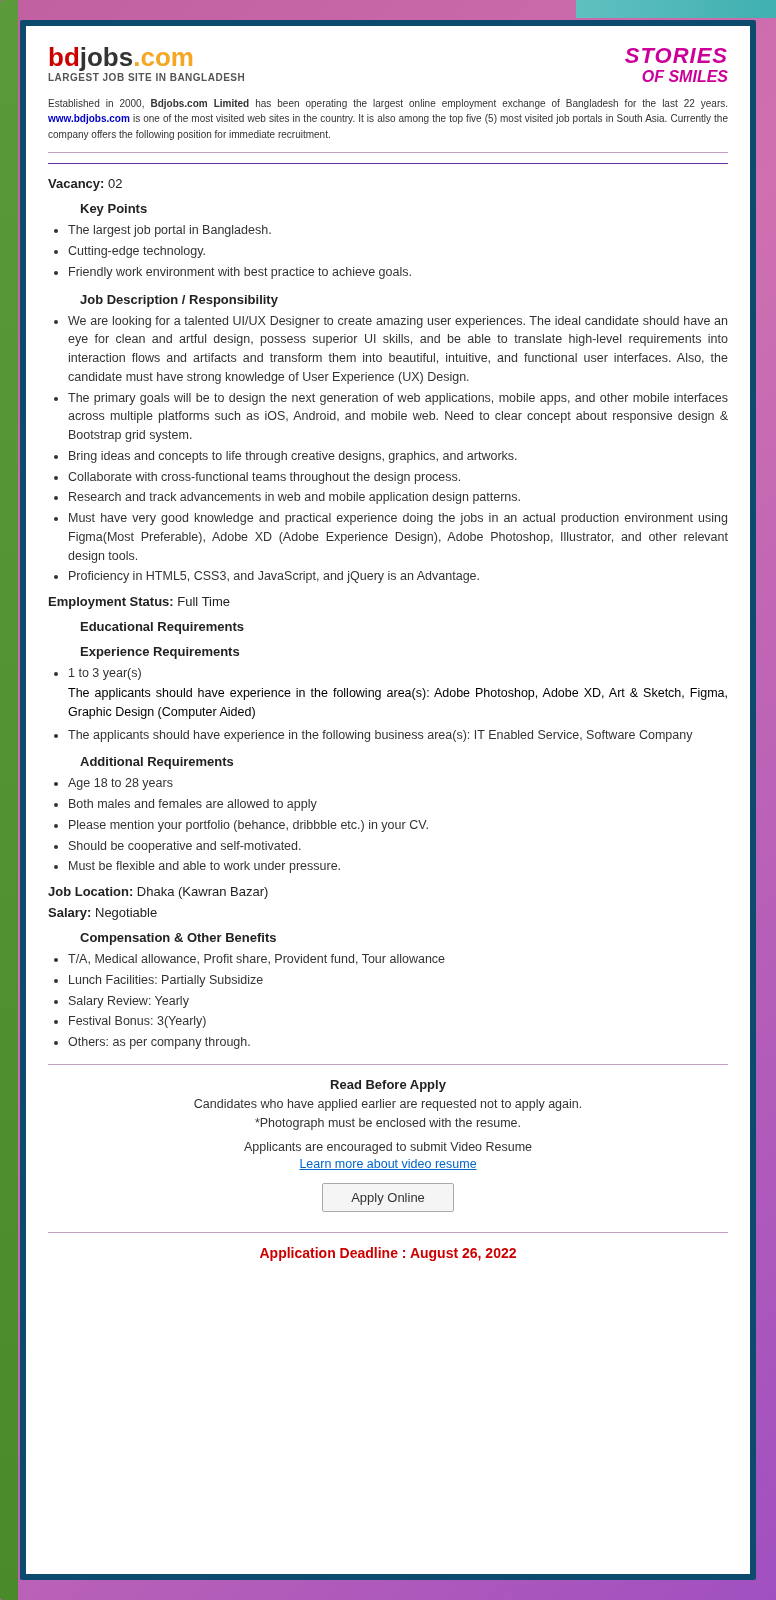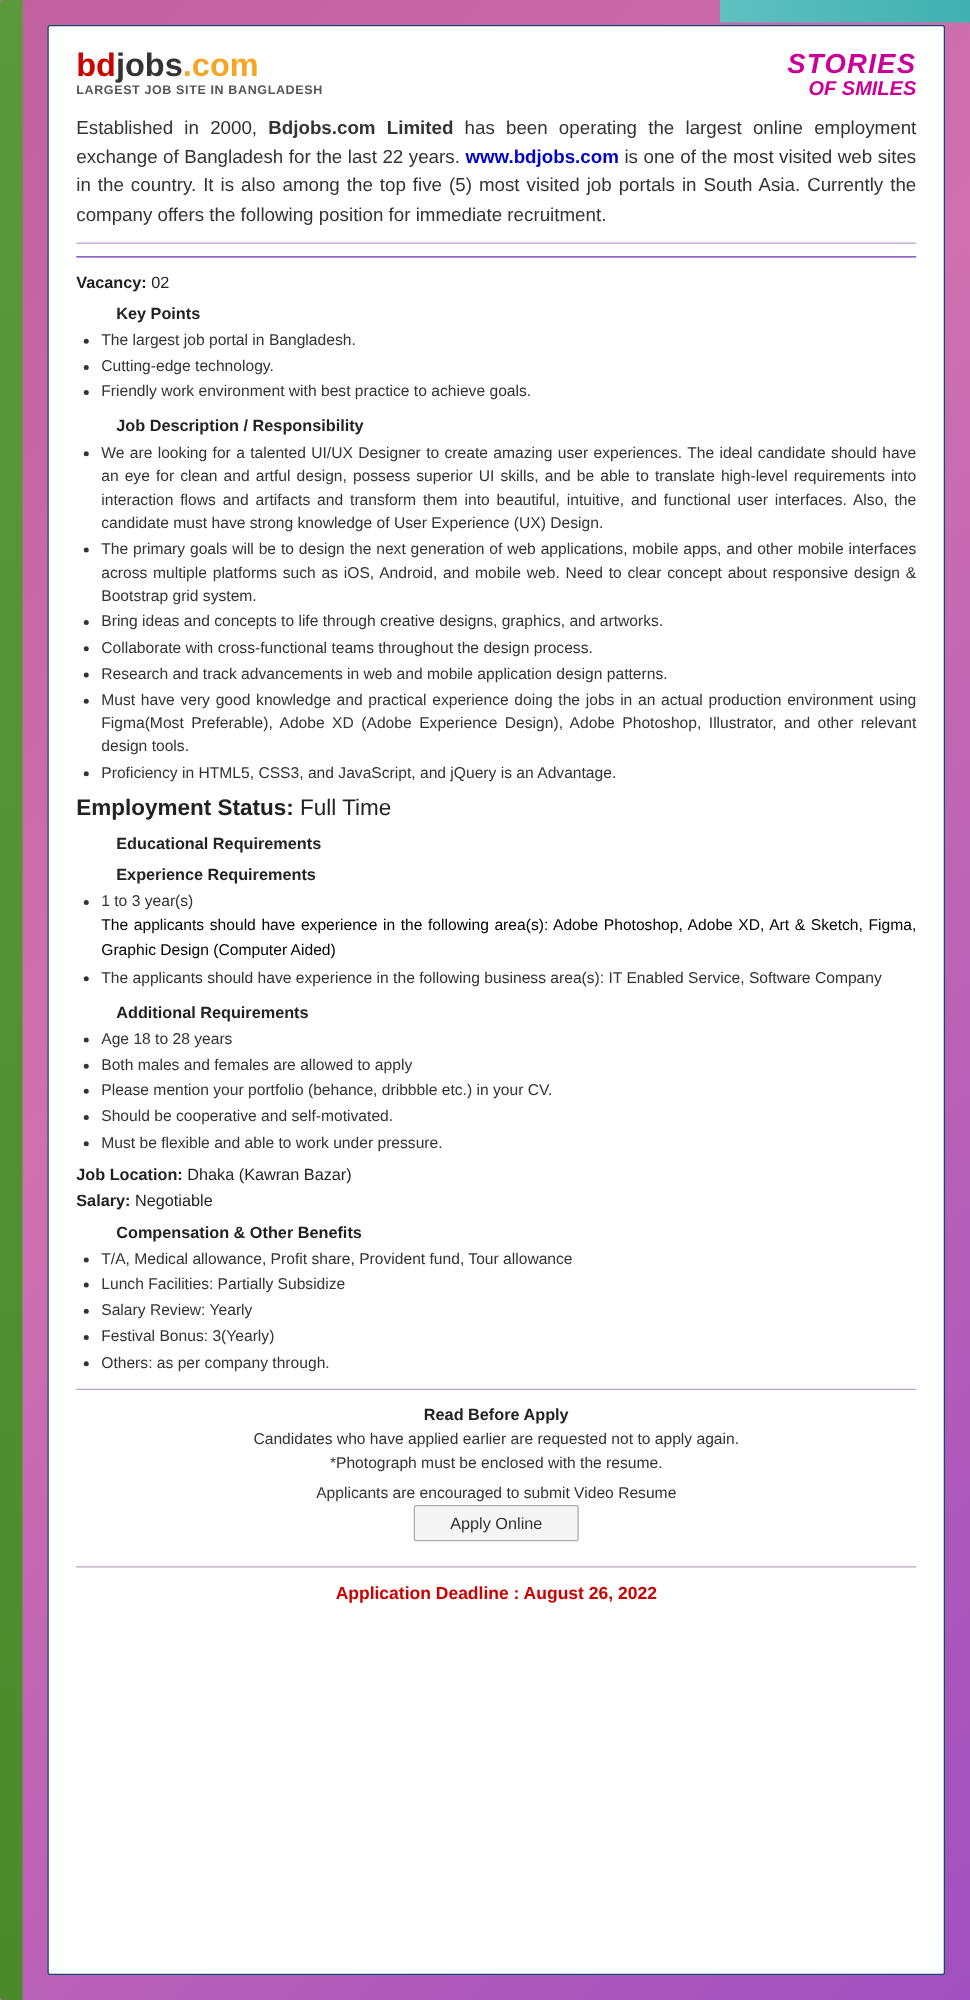--- a/index.html
+++ b/index.html
@@ -30,23 +30,22 @@
     
     .teal-top {
       position: absolute;
       top: 0;
       right: 0;
       width: 200px;
       height: 18px;
       background: linear-gradient(90deg, #60c0c0 0%, #40b0b0 100%);
     }
     .card {
-      margin-left: 18px;
       background: #fff;
-      border: 1px solid #0c4a6e;
+      border: 6px solid #0c4a6e;
       border-radius: 2px;
       padding: 18px 22px 18px 22px;
       min-height: 1560px;
     }
     
     .header {
       display: flex;
       justify-content: space-between;
       align-items: flex-start;
       margin-bottom: 10px;
@@ -77,21 +76,21 @@
     .stories-logo .stories {
       font-size: 22px;
       font-weight: 900;
       color: #cc0099;
       letter-spacing: 1px;
       display: block;
       font-style: italic;
     }
     
     .intro-text {
-      font-size: 15px;
+      font-size: 10px;
       line-height: 1.55;
       text-align: justify;
       color: #333;
       margin-bottom: 10px;
     }
     .intro-text strong { font-weight: bold; }
     .intro-text .bdjobs-url { color: #0000cc; font-weight: bold; }
     
     .divider {
       border: none;
@@ -130,21 +129,21 @@
       margin-bottom: 8px;
     }
     ul.job-list li {
       font-size: 12.5px;
       line-height: 1.5;
       color: #333;
       margin-bottom: 2px;
     }
     
     .emp-status {
-      font-size: 18px;
+      font-size: 13px;
       margin-bottom: 8px;
     }
     .emp-status strong { font-weight: bold; }
     
     .info-line {
       font-size: 13px;
       margin-bottom: 6px;
     }
     .info-line strong { font-weight: bold; }
     
@@ -300,20 +299,21 @@
       <li>Salary Review: Yearly</li>
       <li>Festival Bonus: 3(Yearly)</li>
       <li>Others: as per company through.</li>
     </ul>
 
     <div class="footer-section">
       <div class="read-before">Read Before Apply</div>
       <div class="footer-text">Candidates who have applied earlier are requested not to apply again.</div>
       <div class="photo-note">*Photograph must be enclosed with the resume.</div>
       <div class="video-note">Applicants are encouraged to submit Video Resume</div>
+      <a class="video-link" href="#">Learn more about video resume</a>
       <div>
         <button class="apply-btn">Apply Online</button>
       </div>
     </div>
 
     <div class="deadline">
       <span>Application Deadline :</span> <span>August 26, 2022</span>
     </div>
 
   </div>

